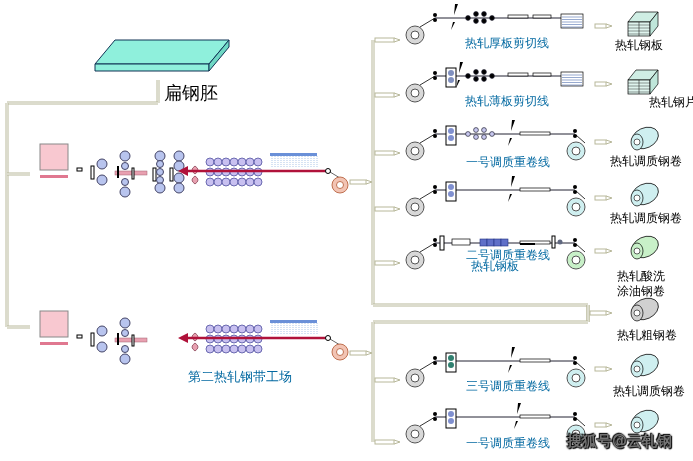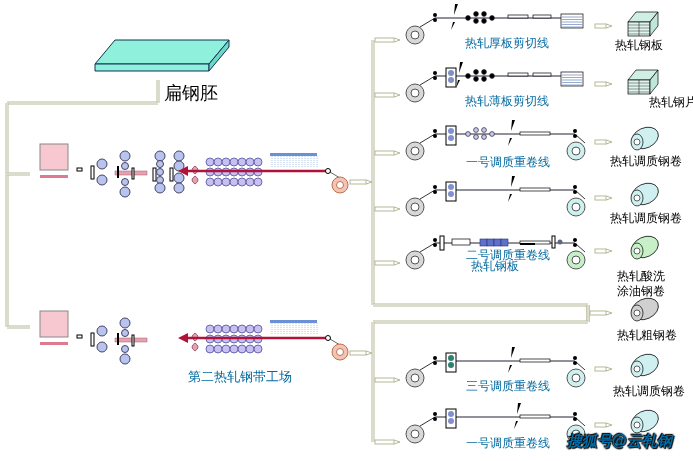--- a/index.html
+++ b/index.html
@@ -1,21 +1,21 @@
 <!DOCTYPE html>
 <html><head>
 <meta charset="utf-8">
 <style>
   html,body{margin:0;padding:0;background:#fff;}
   #stage{position:relative;width:693px;height:461px;overflow:hidden;background:#fff;font-family:"DejaVu Sans",sans-serif;}
   svg{position:absolute;left:0;top:0;}
   .lbl{position:absolute;font-size:12px;white-space:nowrap;line-height:14px;}
   .red{color:#0369a1;}
   .blk{color:#000000;}
-  .wm{position:absolute;font-size:15px;font-weight:bold;color:#0369a1;text-shadow:0 0 2px #000,1px 1px 1px #000,-1px -1px 1px #000;white-space:nowrap;font-style:italic;}
+  .wm{position:absolute;font-size:15px;font-weight:bold;color:#737373;text-shadow:0 0 2px #000,1px 1px 1px #000,-1px -1px 1px #000;white-space:nowrap;}
 </style>
 </head>
 <body>
 
 <div id="stage">
   <svg id="diagram" width="693" height="461" viewBox="0 0 693 461">
       <g>
         <polygon points="95,64 115,40 229,40 209,64" fill="#8ff0dc" stroke="#135" stroke-width="1"></polygon>
         <polygon points="95,64 209,64 209,71 95,71" fill="#8ff0dc" stroke="#135" stroke-width="1"></polygon>
         <polygon points="209,64 229,40 229,47 209,71" fill="#6fd8c4" stroke="#135" stroke-width="1"></polygon>

